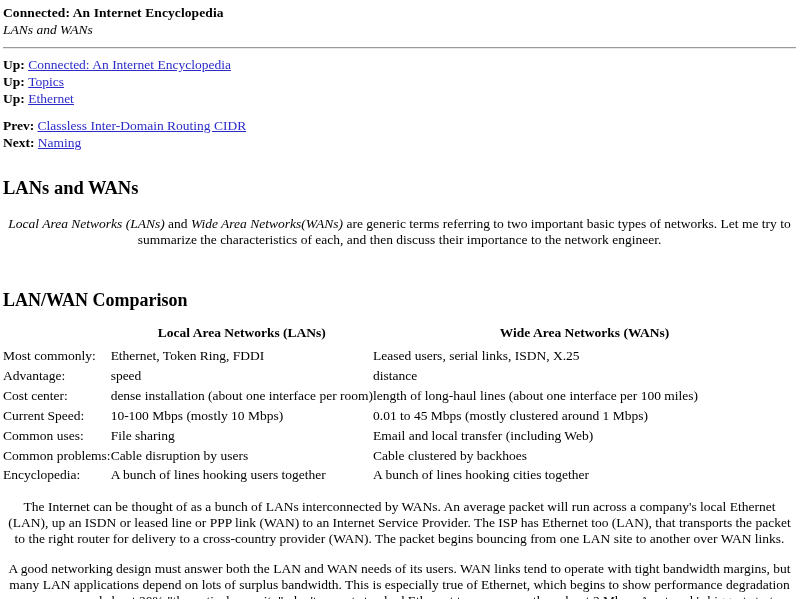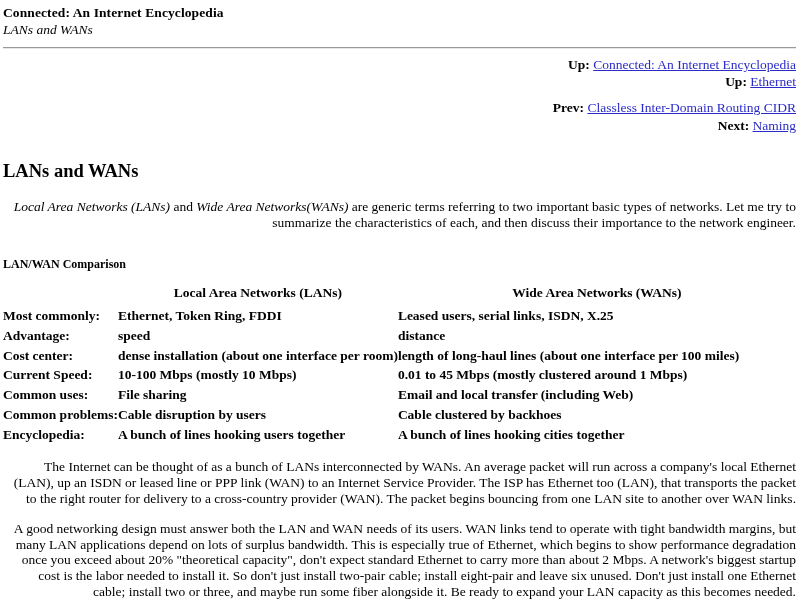--- a/index.html
+++ b/index.html
@@ -38,71 +38,70 @@
   hr.rule {
     border: none;
     border-top: 1px solid #9a9a9a;
     border-bottom: 1px solid #e8e8e8;
     height: 0;
     margin: 9px 0 7px 0;
   }
 
   
   .nav-up {
-    text-align: right;
+    text-align: left;
     font-weight: bold;
     line-height: 1.28;
   }
   .nav-up .nav-line { white-space: nowrap; }
   .nav-prevnext {
     margin-top: 9px;
     font-weight: bold;
     line-height: 1.28;
-    text-align: right;
   }
   a {
     color: #2b2bc9;
     text-decoration: underline;
     font-weight: normal;
   }
   .nav-up a, .nav-prevnext a { font-weight: normal; }
 
   
   h1.doc-title {
     font-size: 18.5px;
     font-weight: bold;
     margin: 26px 0 0 0;
     line-height: 1.2;
   }
   h2.sub-title {
-    font-size: 12px;
-    font-weight: bold;
-    margin: 26px 0 0 0;
+    font-size: 18px;
+    font-weight: bold;
+    margin: 42px 0 0 0;
   }
 
   p.body-text {
     margin: 14px 0 0 0;
-    text-align: right;
+    text-align: center;
   }
   p.body-text.intro { margin-top: 17px; }
   .ital { font-style: italic; }
 
   
   table.compare {
     margin-top: 12px;
     border-collapse: collapse;
     font-size: 13.5px;
     width: 100%;
   }
   table.compare td, table.compare th {
     padding: 0;
     vertical-align: top;
     line-height: 1.47;
     white-space: nowrap;
-    font-weight: bold;
+    font-weight: normal;
     text-align: left;
   }
   table.compare th.col-head {
     font-weight: bold;
     text-align: center;
     padding-bottom: 3px;
   }
   td.label-cell { width: 107px; padding-left: 3px; }
   td.lan-cell   { width: 250px; }
   td.wan-cell   { }
@@ -120,20 +119,24 @@
 
   <hr class="rule">
 
   <div class="nav-up">
     <div class="nav-line">
       <span>Up:</span>
       <a href="#">Connected: An Internet Encyclopedia</a>
     </div>
     <div class="nav-line">
       <span>Up:</span>
+      <a href="#">Topics</a>
+    </div>
+    <div class="nav-line">
+      <span>Up:</span>
       <a href="#">Ethernet</a>
     </div>
   </div>
 
   <div class="nav-prevnext">
     <div>
       <span>Prev:</span>
       <a href="#">Classless Inter-Domain Routing CIDR</a>
     </div>
     <div>

